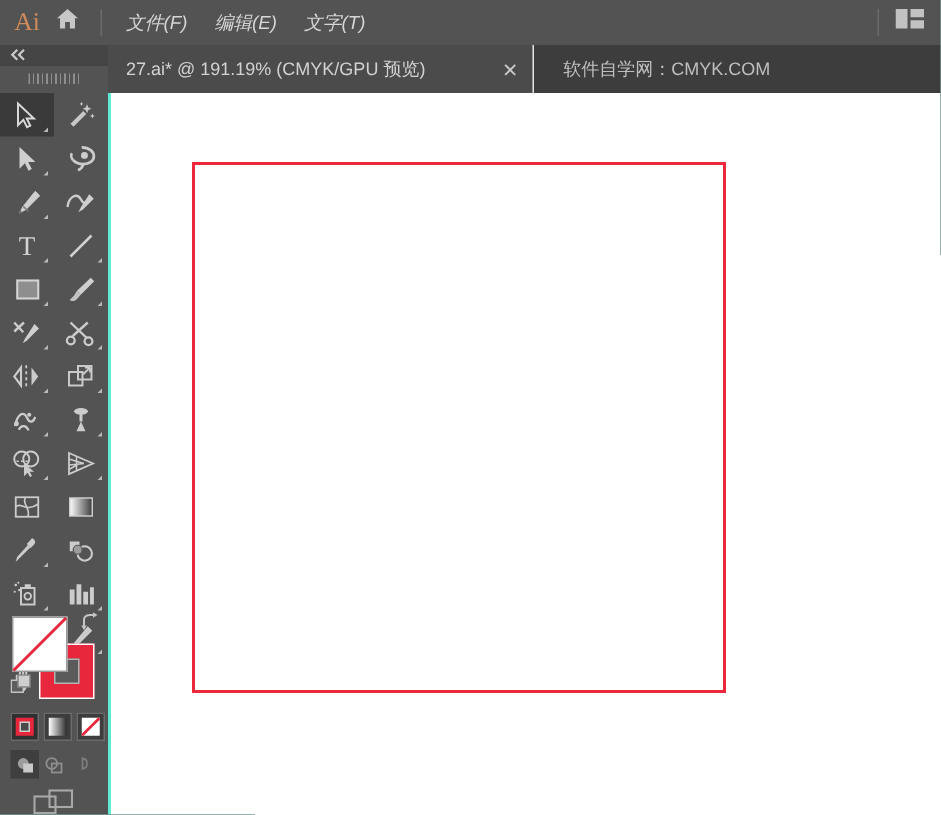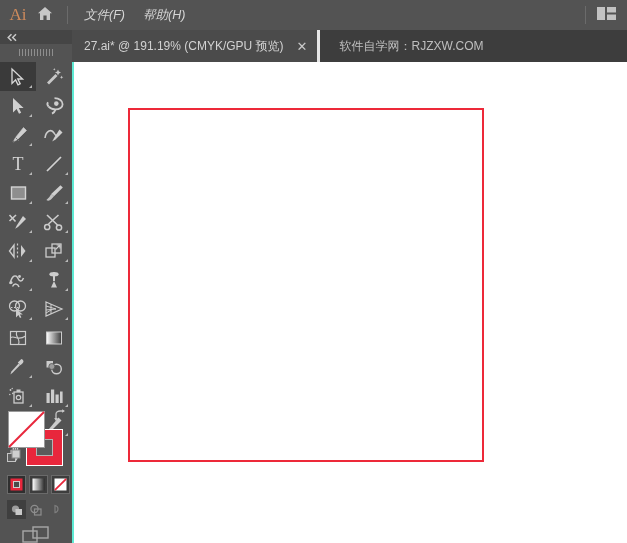--- a/index.html
+++ b/index.html
@@ -88,21 +88,22 @@
     display: flex;
     align-items: stretch;
   }
   #doc-tab {
     display: flex;
     align-items: center;
     background: #4b4b4b;
     padding: 0 9px 0 12px;
     height: 32px;
     box-sizing: border-box;
-    border-right: 3px solid #e5e5e5;
+    border-right: 1px solid #e5e5e5;
+    gap: 38px;
   }
   #doc-tab-title {
     color: #d2d2d2;
     font-size: 12px;
     white-space: nowrap;
   }
   #doc-tab-close {
     color: #c9c9c9;
     font-size: 13px;
     margin-left: 13px;
@@ -287,21 +288,22 @@
     <div id="home-btn">
       <span>
         <svg width="16" height="15" viewBox="0 0 16 15">
           <path d="M8 1 L15 7.2 L13 7.2 L13 14 L9.6 14 L9.6 9.6 L6.4 9.6 L6.4 14 L3 14 L3 7.2 L1 7.2 Z" fill="#c7c7c7"></path>
         </svg>
       </span>
     </div>
     <div class="vsep"></div>
     <div id="menu-items">
       <div class="menu-item">文件(F)</div>
-      <div class="menu-item">帮助(H)</div>
+      <div class="menu-item">编辑(E)</div>
+      <div class="menu-item">文字(T)</div>
     </div>
     <div id="menubar-right">
       <div class="vsep"></div>
       <div id="workspace-switch">
         <span>
           <svg width="20" height="15" viewBox="0 0 20 15">
             <rect x="0" y="1" width="8" height="13" fill="#c2c2c2"></rect>
             <rect x="10" y="1" width="9" height="5.5" fill="#c2c2c2"></rect>
             <rect x="10" y="8.5" width="9" height="5.5" fill="#c2c2c2"></rect>
           </svg>
@@ -309,21 +311,21 @@
 
       </div>
     </div>
   </div>
 
   <div id="tabbar">
     <div id="doc-tab">
       <span id="doc-tab-title">27.ai* @ 191.19% (CMYK/GPU 预览)</span>
       <span id="doc-tab-close">✕</span>
     </div>
-    <div id="watermark">软件自学网：RJZXW.COM</div>
+    <div id="watermark">软件自学网：CMYK.COM</div>
   </div>
 
   <div id="canvas">
     <div id="artwork-rect"></div>
   </div>
 
   <div id="toolbar">
 
     <div id="tool-collapse">
       <span>

